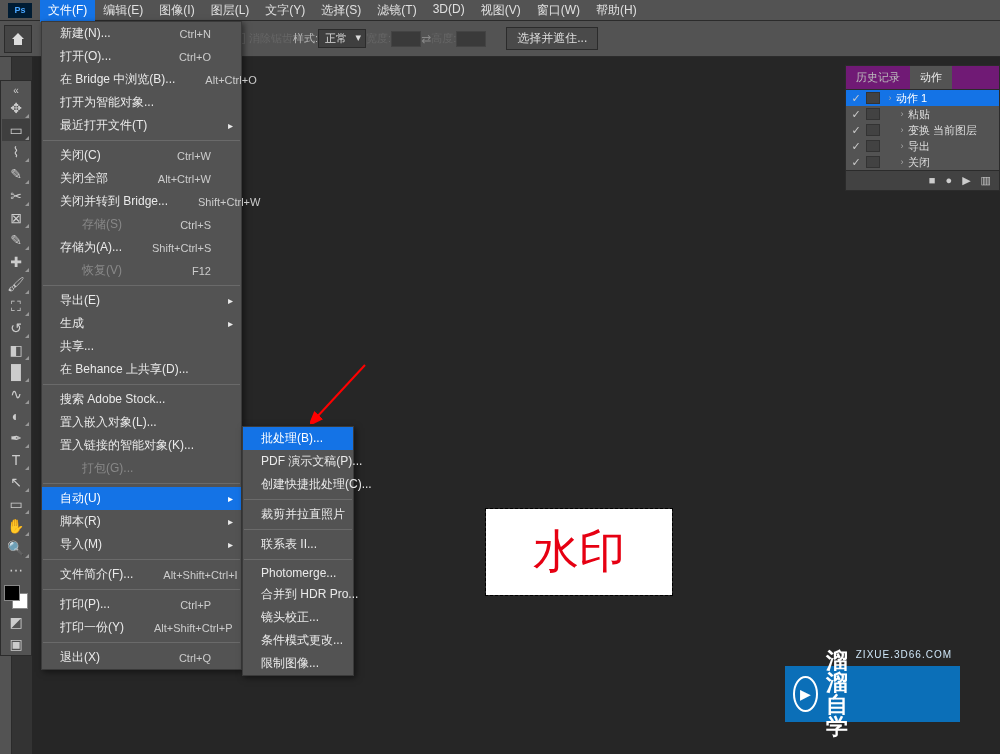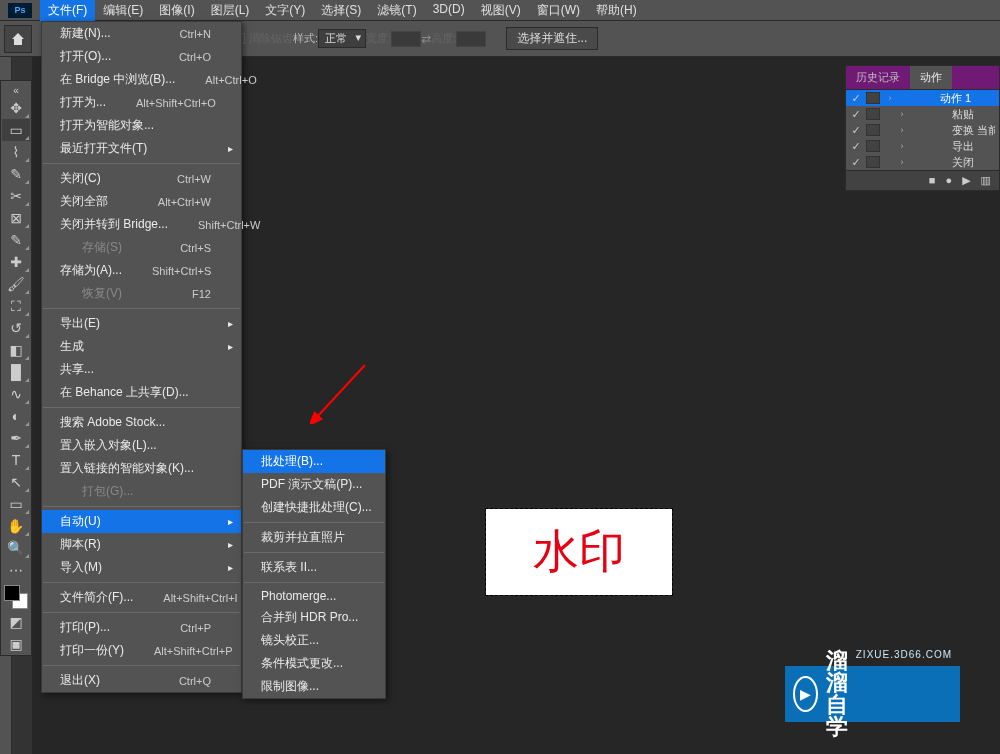--- a/index.html
+++ b/index.html
@@ -169,21 +169,21 @@
   .dd-short { color: #ccc; font-size: 11px; margin-left: 30px; }
   .dd-sep { height: 1px; background: #6a6a6a; margin: 3px 1px; }
   .dd-sub::after {
     content: "▸";
     position: absolute;
     right: 8px;
     font-size: 10px;
     color: inherit;
   }
   #file-menu { left: 41px; top: 21px; width: 201px; }
-  #auto-menu { left: 242px; top: 449px; width: 144px; }
+  #auto-menu { left: 242px; top: 426px; width: 112px; }
   
   .right-panel {
     position: absolute;
     right: 0; top: 65px;
     width: 155px;
     background: #535353;
     border: 1px solid #2b2b2b;
     z-index: 10;
   }
   .panel-tabs {
@@ -200,21 +200,21 @@
   .action-row {
     display: flex; align-items: center;
     padding: 1px 4px;
     color: #ddd;
     font-size: 11px;
     height: 16px;
   }
   .action-check { width: 12px; text-align:center; color:#ccc; }
   .action-box { width: 14px; height: 12px; border: 1px solid #333; background:#424242; margin: 0 4px; }
   .action-arrow { width: 12px; text-align:center; color:#aaa; font-size:9px; }
-  .action-label { flex: 1; overflow:hidden; white-space:nowrap;margin-left:44px; }
+  .action-label { flex: 1; overflow:hidden; white-space:nowrap; }
   .action-row.sel { background: #1473e6; color:#fff; }
   .panel-footer {
     display: flex;
     justify-content: flex-end;
     gap: 10px;
     padding: 3px 8px;
     background: #424242;
     border-top: 1px solid #2b2b2b;
   }
   .panel-footer span { color:#ccc; font-size:11px; }
@@ -339,24 +339,20 @@
       <span>新建(N)...</span>
       <span class="dd-short">Ctrl+N</span>
     </div>
     <div class="dd-item">
       <span>打开(O)...</span>
       <span class="dd-short">Ctrl+O</span>
     </div>
     <div class="dd-item">
       <span>在 Bridge 中浏览(B)...</span>
       <span class="dd-short">Alt+Ctrl+O</span>
-    </div>
-    <div class="dd-item">
-      <span>打开为...</span>
-      <span class="dd-short">Alt+Shift+Ctrl+O</span>
     </div>
     <div class="dd-item">
       <span>打开为智能对象...</span>
     </div>
     <div class="dd-item dd-sub">
       <span>最近打开文件(T)</span>
     </div>
     <div class="dd-sep"></div>
     <div class="dd-item">
       <span>关闭(C)</span>

